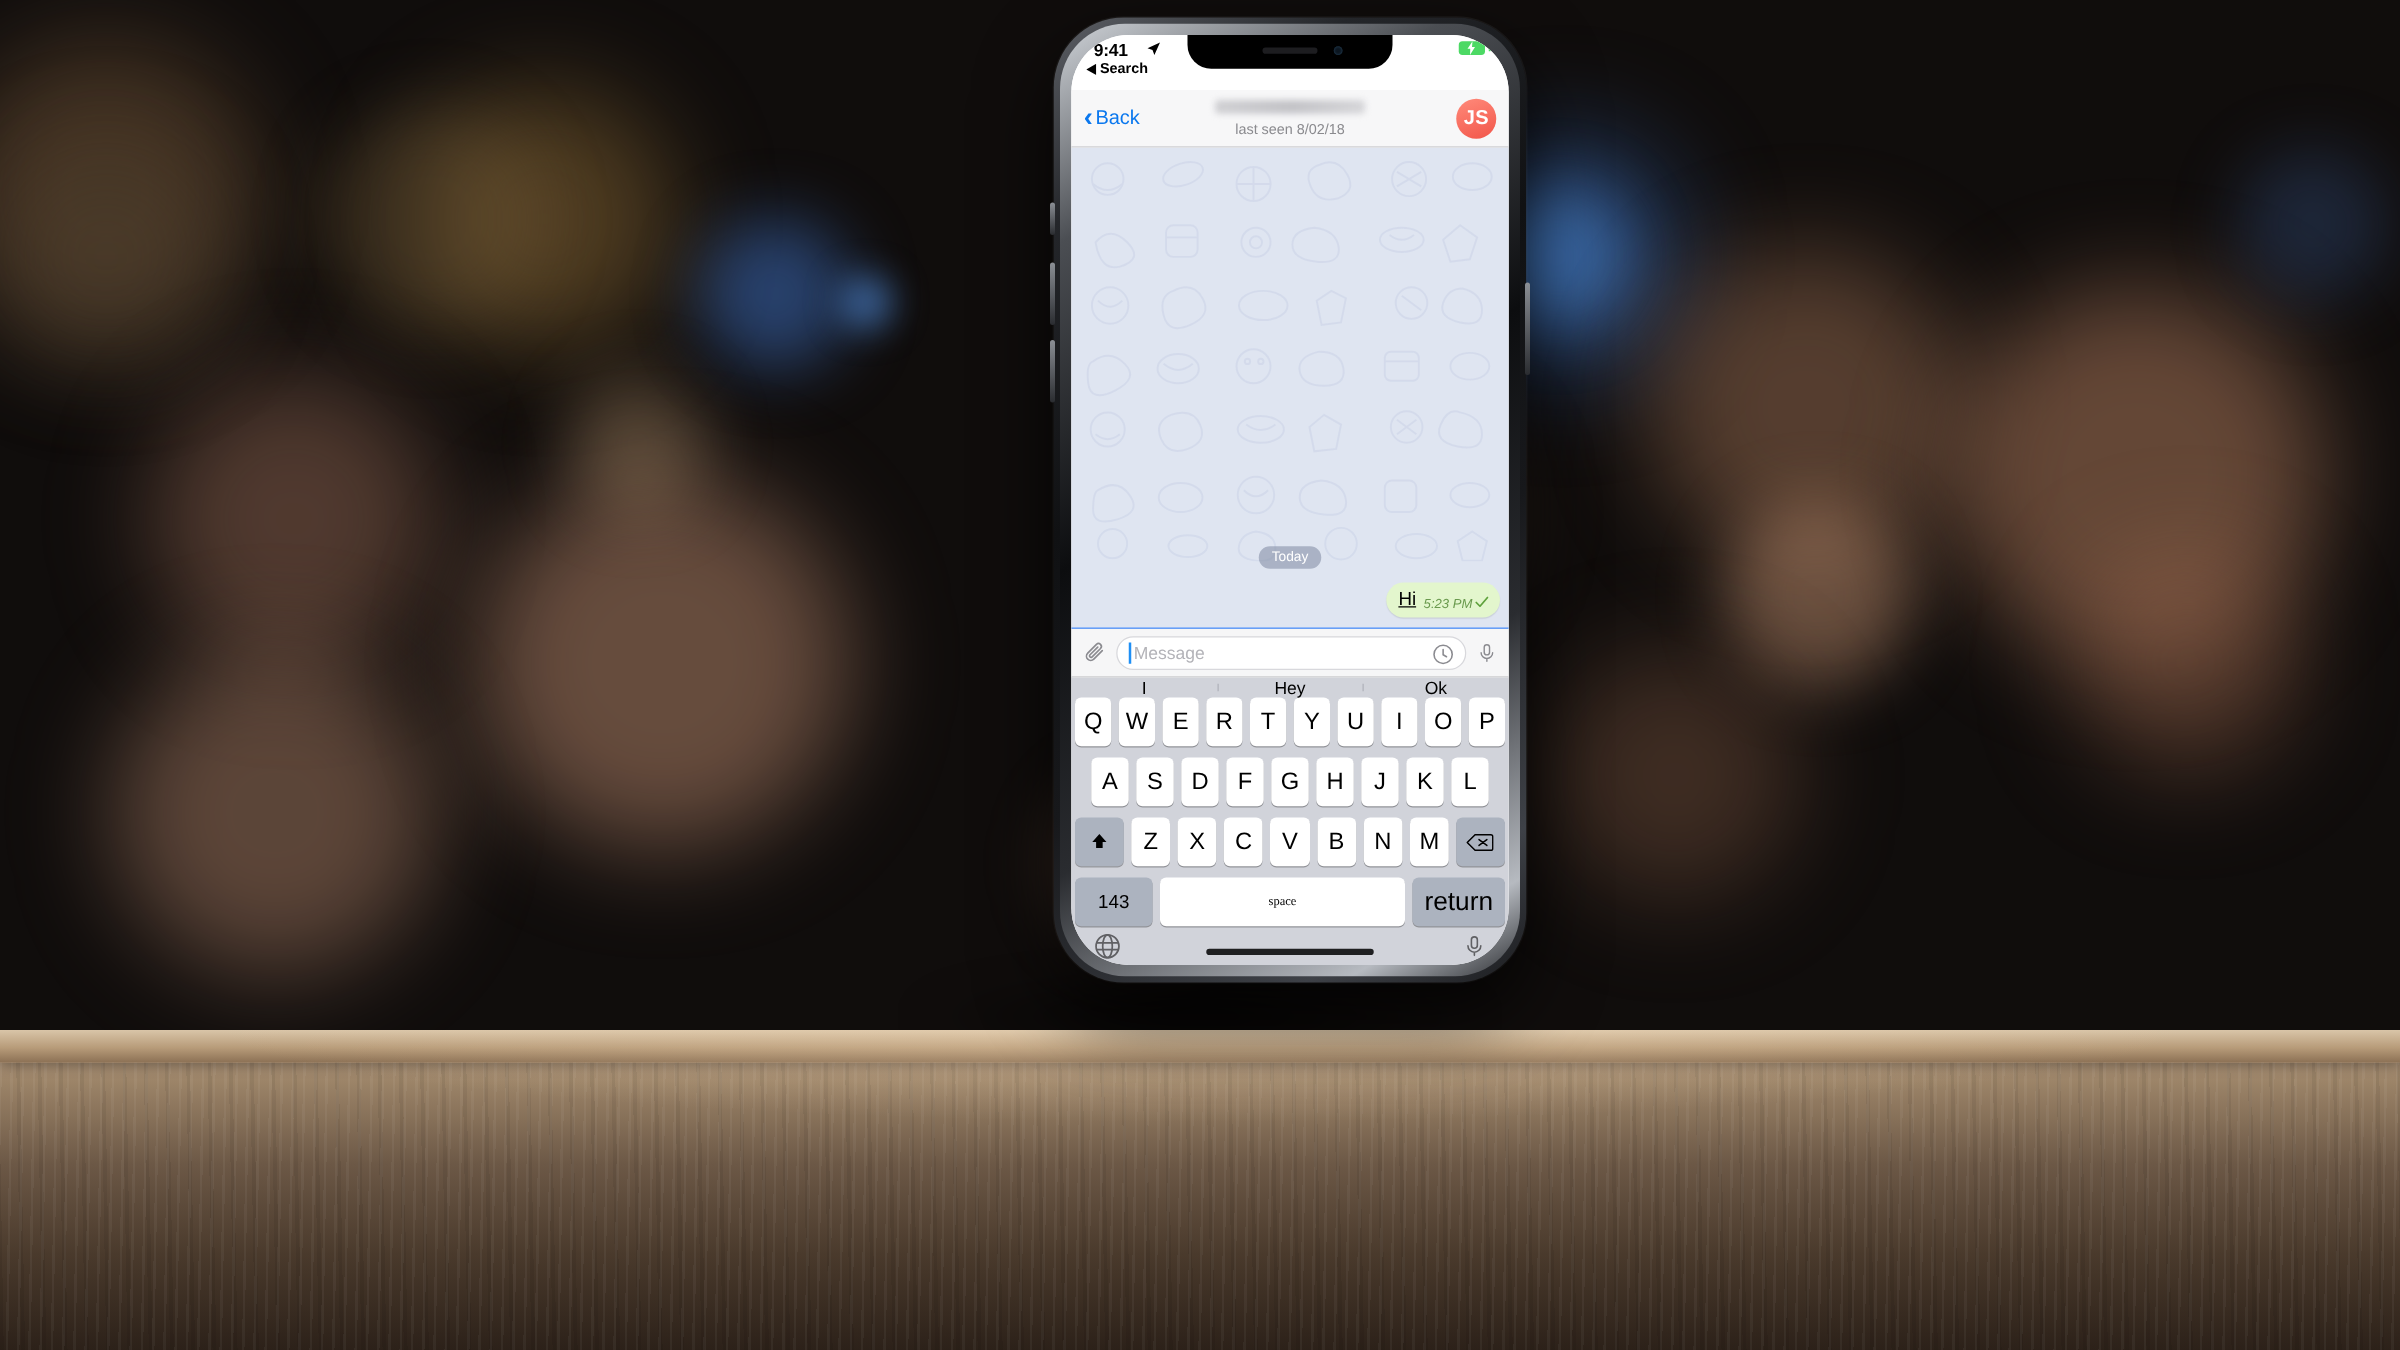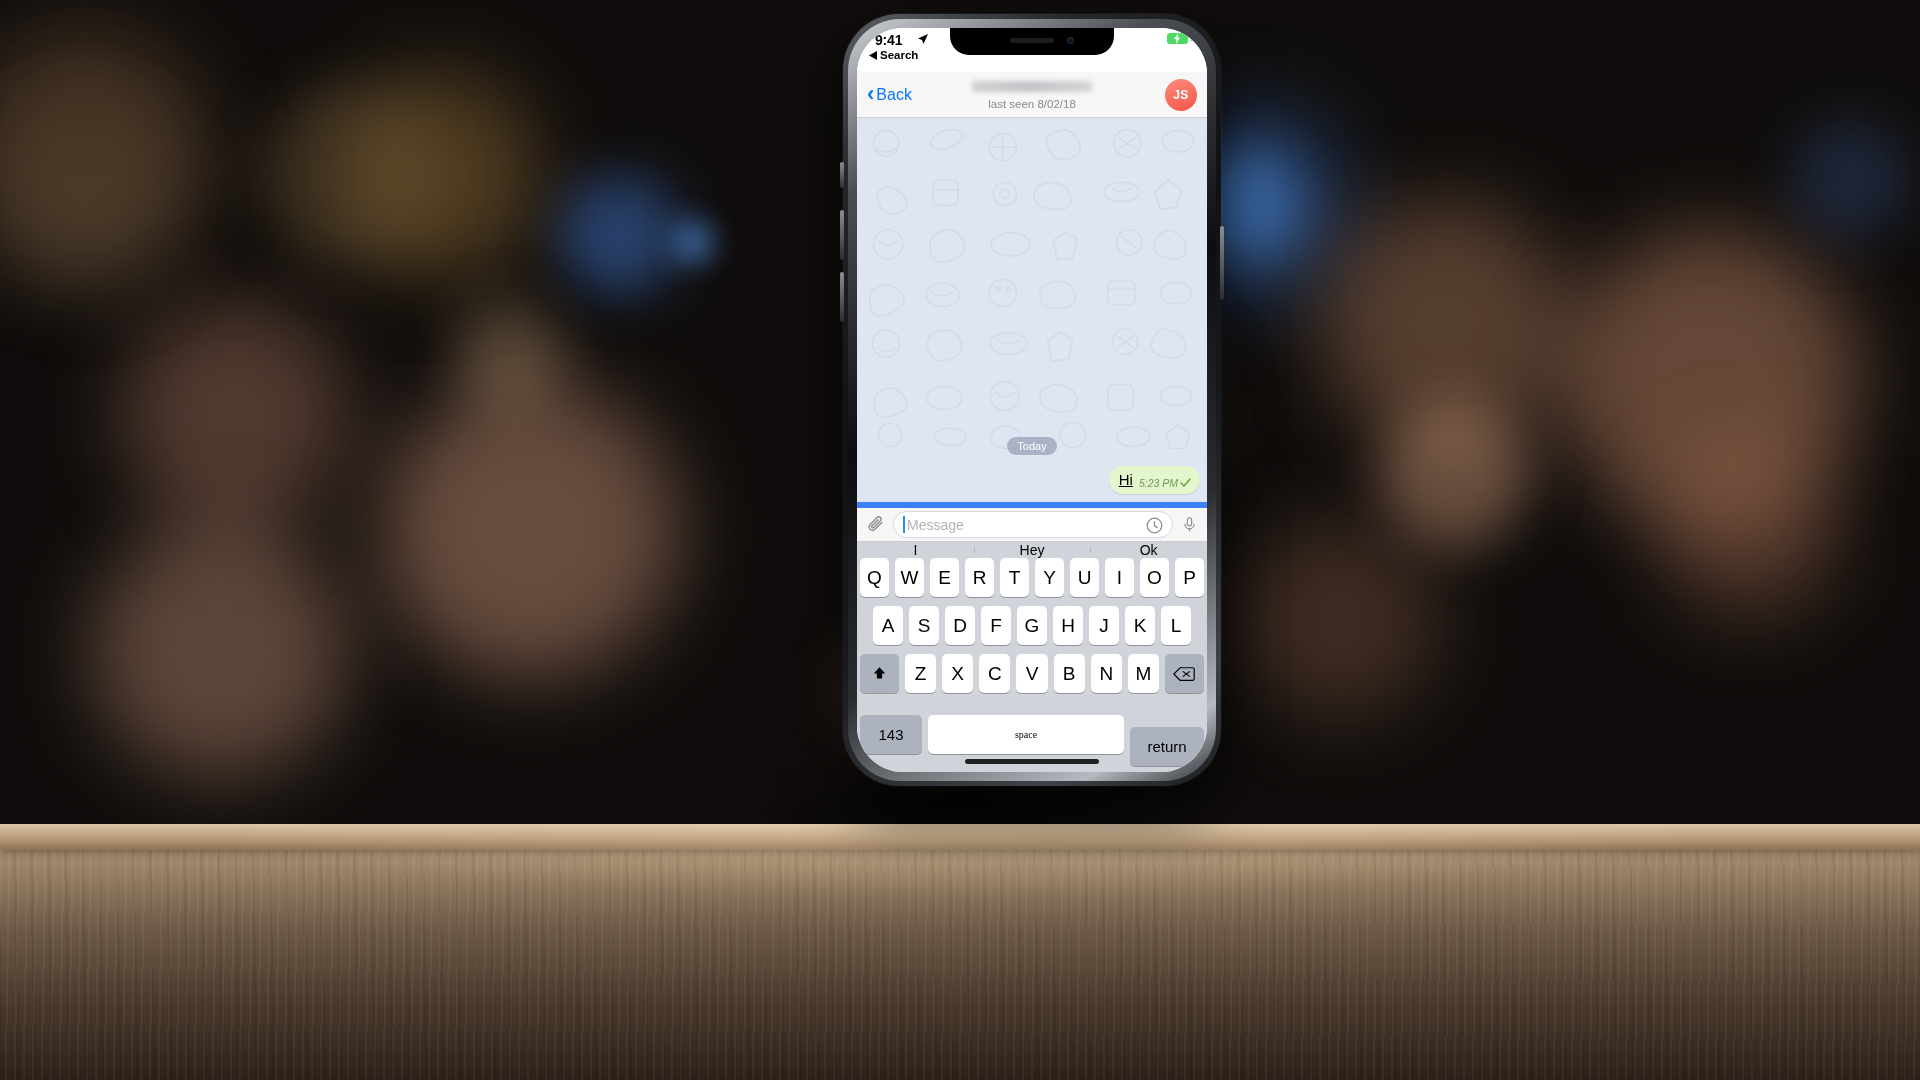--- a/index.html
+++ b/index.html
@@ -103,21 +103,21 @@
   #hdr-center{ position:absolute; left:0; right:0; text-align:center; pointer-events:none; }
   #hdr-title{
     display:inline-block; width:120px; height:11px; border-radius:3px;
     background:linear-gradient(90deg,#d0d0d3,#c2c2c6,#d6d6d9);
     filter:blur(2.4px); margin-bottom:2px;
   }
   #hdr-sub{ font-size:11.5px; color:#8a8a8e; }
   #hdr-avatar{
     position:absolute; right:10px; width:32px; height:32px; border-radius:50%;
     background:linear-gradient(160deg,#ff8a7a,#f2564a);
-    color:#fff; font-size:12px; font-weight:bold;
+    color:#fff; font-size:16px; font-weight:bold;
     display:flex; align-items:center; justify-content:center; letter-spacing:.3px;
   }
 
   
   #chat-body{
     position:absolute; top:90px; left:0; right:0; bottom:270px;
     background:#dfe5f1; overflow:hidden;
   }
   #pattern{ position:absolute; inset:0; opacity:.42; }
   #chat-scroll{ position:absolute; inset:0; display:flex; flex-direction:column; justify-content:flex-end; padding:0 7px 8px; }
@@ -132,21 +132,21 @@
     box-shadow:0 1px 1px rgba(0,0,0,.10); position:relative;
   }
   .bubble-text{ font-size:15px; color:#000; line-height:18px;text-decoration:underline; }
   .bubble-meta{ display:flex; align-items:center; gap:2px; }
   .bubble-time{ font-size:10.5px; color:#6a9a4e; font-style:italic; }
   .bubble-check{ font-size:10px; color:#5fa23c; }
 
   
   #input-bar{
     position:absolute; left:0; right:0; bottom:230px; height:40px; z-index:16;
-    background:#f6f6f7; border-top:6px solid #3b82f6; border-bottom:1px solid #cdcdd0;
+    background:#f6f6f7; border-top:1px solid #3b82f6; border-bottom:1px solid #cdcdd0;
     display:flex; align-items:center; padding:0 9px; gap:8px;
   }
   #field{
     flex:1; height:27px; background:#fff; border:1px solid #d8d8dc; border-radius:14px;
     display:flex; align-items:center; padding:0 9px; gap:2px; position:relative;
   }
   #caret{ width:2px; height:17px; background:#1f8ff5; }
   #placeholder{ font-size:14px; color:#b3b3b8; }
   #field-right{ position:absolute; right:8px; top:4px; }
 
@@ -166,21 +166,21 @@
     display:flex; align-items:center; justify-content:center;
     font-size:19px; color:#000; box-shadow:0 1px 0 rgba(0,0,0,.30);
   }
   .krow.r2{ padding:0 16px; }
   .krow.r3{ padding:0 3px; }
   .key.fn{ background:#acb3bf; box-shadow:0 1px 0 rgba(0,0,0,.28); flex:0 0 39px; }
   .key.bksp{ background:#acb3bf; flex:0 0 39px; }
   .krow.r4{ margin-bottom:5px; }
   .key.num{ background:#acb3bf; flex:0 0 62px; font-size:15px; }
   .key.space{ flex:1; font-size:10px;font-family:Liberation Serif, serif; }
-  .key.ret{ background:#acb3bf; flex:0 0 74px; font-size:15px;margin-top:25px; }
+  .key.ret{ background:#acb3bf; flex:0 0 74px; font-size:21px; }
   #kb-bottom{ height:46px; display:flex; align-items:center; justify-content:space-between; padding:0 18px; }
   .kb-ic{ opacity:.75; }
   #home-indicator{
     position:absolute; bottom:8px; left:50%; transform:translateX(-50%);
     width:134px; height:5px; border-radius:3px; background:#000; opacity:.85; z-index:40;
   }
 </style>
 </head>
 <body>
 

